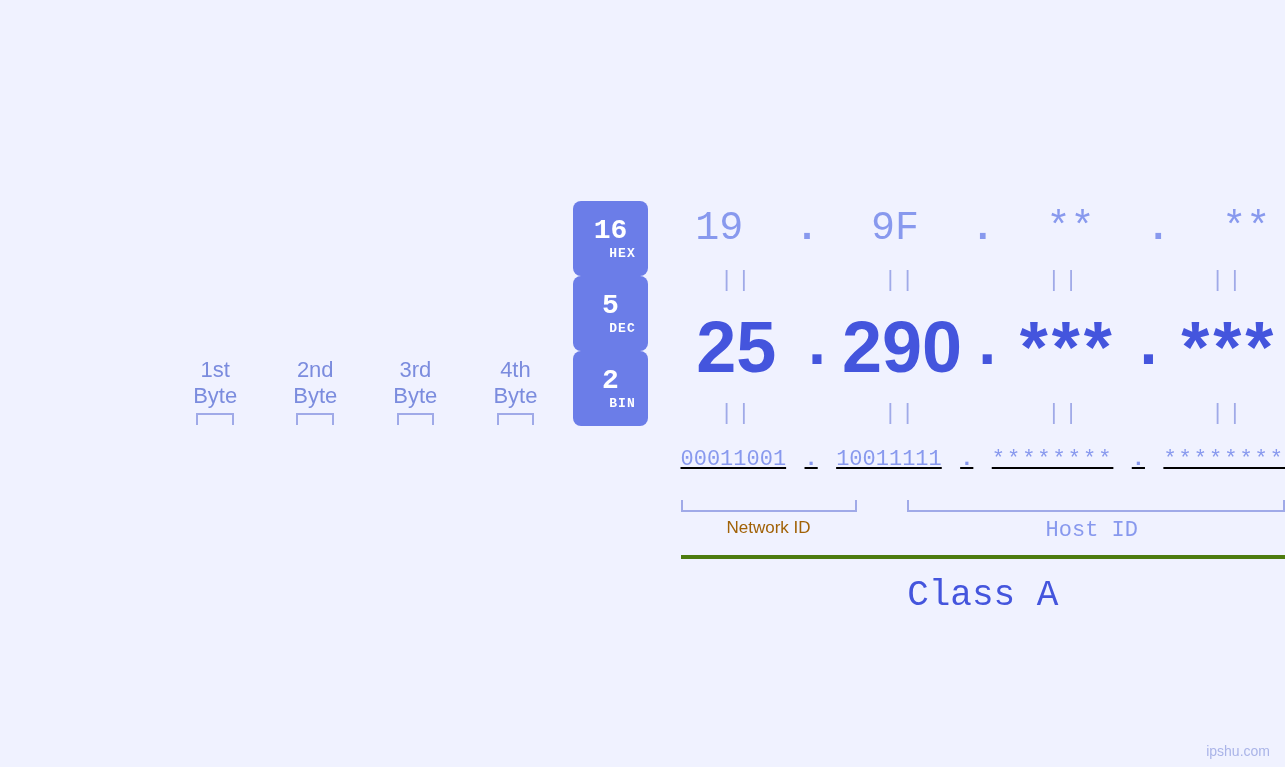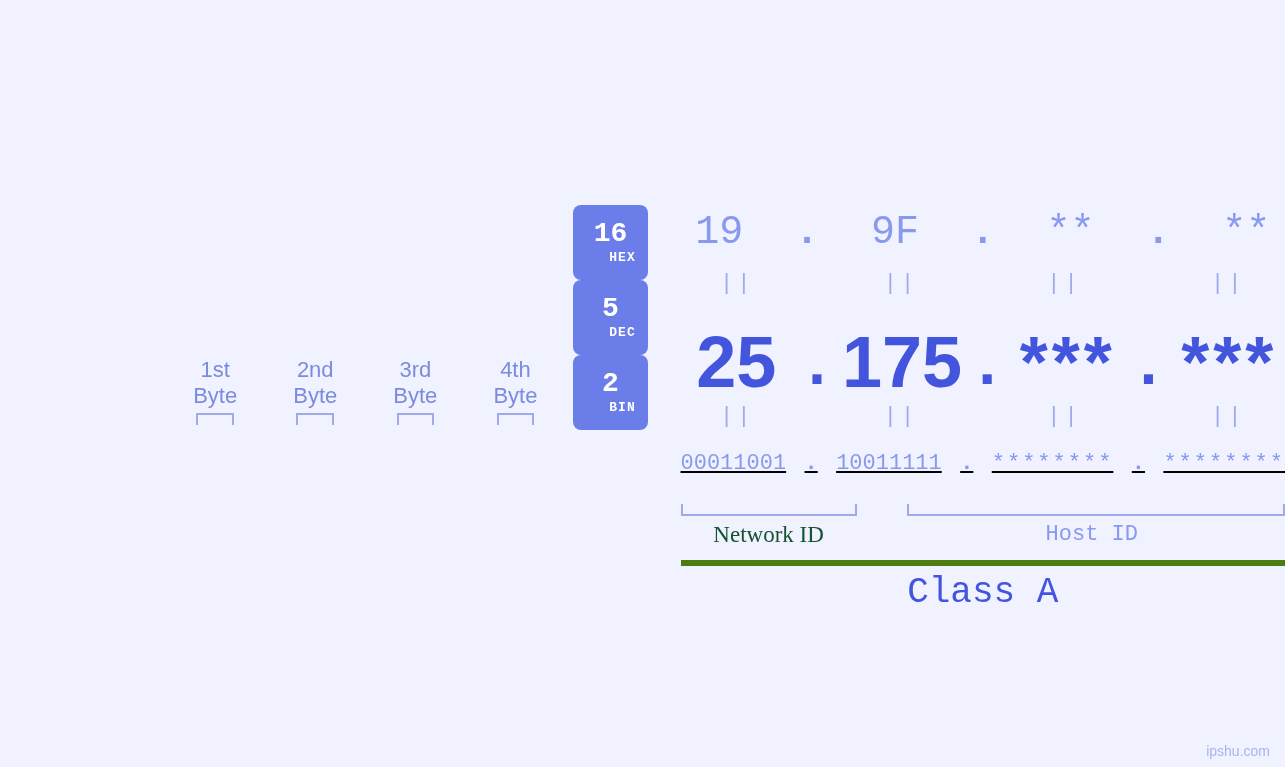--- a/index.html
+++ b/index.html
@@ -252,29 +252,29 @@
         <div style="width:50px;"></div>
         <div class="byte-cell">
             <span class="eq-val">||</span>
           </div>
         <div style="width:50px;"></div>
         <div class="byte-cell">
             <span class="eq-val">||</span>
           </div>
       </div>
 
-      <div style="display:flex; align-items:flex-end; height:105px;">
+      <div style="display:flex; align-items:center; height:105px;">
         <div class="byte-cell">
           <span class="dec-val">25</span>
         </div>
         <div class="dot-cell">
             <span class="dec-dot" style="font-size:64px; font-weight:bold; color:#4455dd;">.</span>
           </div>
         <div class="byte-cell">
-          <span class="dec-val">175</span>
+          <span class="dec-val">290</span>
         </div>
         <div class="dot-cell">
             <span class="dec-dot" style="font-size:64px; font-weight:bold; color:#4455dd;">.</span>
           </div>
         <div class="byte-cell">
           <span class="masked-dec">***</span>
         </div>
         <div class="dot-cell">
             <span class="dec-dot" style="font-size:64px; font-weight:bold; color:#4455dd;">.</span>
           </div>
@@ -328,29 +328,29 @@
       <div style="display:flex; width:100%; margin-top:8px;">
 
         <div style="width:calc(25% + 25px); border-bottom:2px solid #a0aae8; border-left:2px solid #a0aae8; border-right:2px solid #a0aae8; height:12px;"></div>
         <div style="width:50px;"></div>
 
         <div style="flex:1; border-bottom:2px solid #a0aae8; border-left:2px solid #a0aae8; border-right:2px solid #a0aae8; height:12px; margin-right:0px;"></div>
       </div>
 
       <div style="display:flex; width:100%; margin-top:6px;">
         <div style="width:calc(25% + 25px); text-align:center;">
-          <span style="color:#14532d; font-size:23px; font-family:Liberation Serif, serif;">Network ID</span>
+          <span style="color:#a16207; font-size:17px; font-family:Liberation Sans, sans-serif;">Network ID</span>
         </div>
         <div style="width:50px;"></div>
         <div style="flex:1; text-align:center; padding-right:8px;">
           <span style="color:#8899ee; font-size:22px; font-family:'Courier New',Courier,monospace;">Host ID</span>
         </div>
       </div>
 
-      <div style="width:100%; margin-top:12px; border-top:6px solid #4d7c0f; padding-top:6px; text-align:center;">
+      <div style="width:100%; margin-top:12px; border-top:4px solid #4d7c0f; padding-top:16px; text-align:center;">
         <span style="font-size:36px; color:#4455dd; font-family:'Courier New',Courier,monospace;">Class A</span>
       </div>
 
     </div>
   </div>
 
 </div>
 
 <div class="watermark">
   <span>ipshu.com</span>

